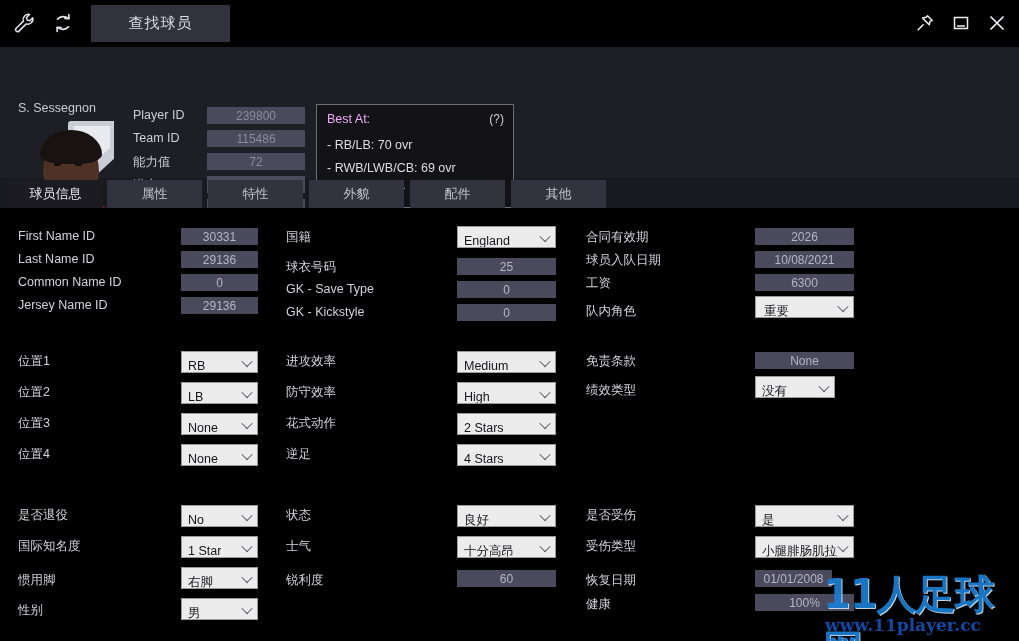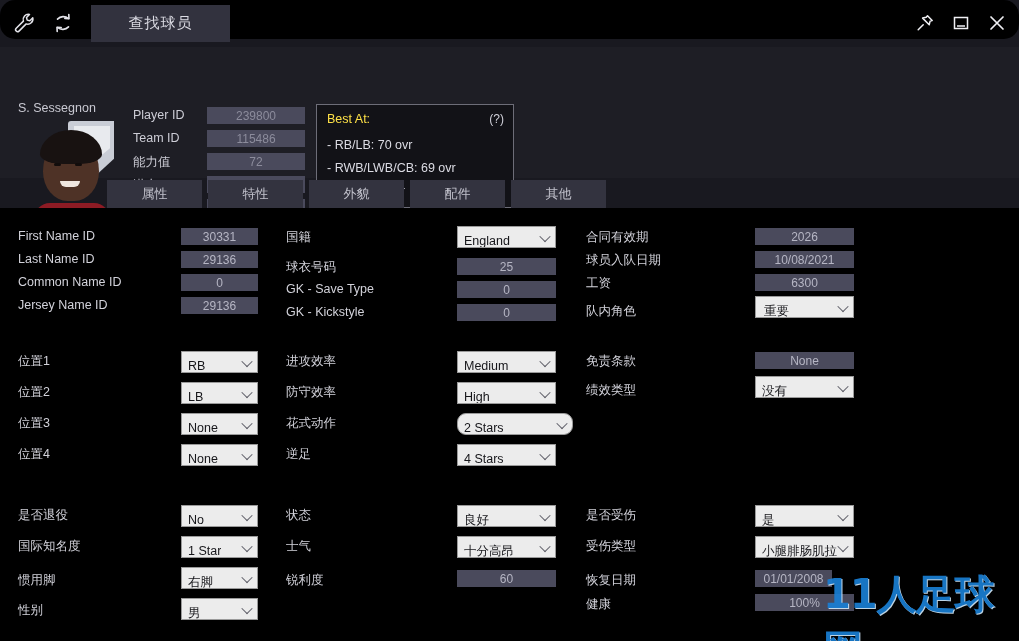--- a/index.html
+++ b/index.html
@@ -5,21 +5,21 @@
   html,body{margin:0;padding:0;}
   body{
     width:1019px;height:641px;overflow:hidden;
     background:#15151b;
     font-family:"Liberation Sans","DejaVu Sans",sans-serif;
     -webkit-font-smoothing:antialiased;
   }
   #app{position:relative;width:1019px;height:641px;background:#191920;}
 
   
-  .titlebar{position:absolute;left:0;top:0;width:1019px;height:39px;background:#000;border-radius:15px;}
+  .titlebar{position:absolute;left:0;top:0;width:1019px;height:47px;background:#000;}
   .tb-icon{position:absolute;top:8px;width:30px;height:30px;cursor:pointer;}
   .tb-icon svg{display:block;}
   .findbtn{
     position:absolute;left:91px;top:5px;width:139px;height:37px;
     background:#32323e;border:none;color:#dcdce4;font-size:15px;
     display:flex;align-items:center;justify-content:center;cursor:pointer;
     letter-spacing:1px;
   }
   .wctrls{position:absolute;right:8px;top:9px;display:flex;gap:8px;}
   .wctrl{width:28px;height:28px;display:flex;align-items:center;justify-content:center;cursor:pointer;}
@@ -61,21 +61,21 @@
     position:absolute;height:17px;background:#4a4a5c;
     display:flex;align-items:center;justify-content:center;
     font-size:12px;color:#b9b9c6;
   }
   .hfield-box.dim{color:#8c8c9c;}
 
   .bestat{
     position:absolute;left:316px;top:57px;width:196px;height:102px;
     border:1px solid #6d6d78;background:#121217;
   }
-  .bestat .ba-title{position:absolute;left:10px;top:7px;font-size:12.5px;color:#fde047;}
+  .bestat .ba-title{position:absolute;left:10px;top:7px;font-size:12.5px;color:#f0abfc;}
   .bestat .ba-q{position:absolute;right:9px;top:7px;font-size:12px;color:#cfcfd8;cursor:pointer;}
   .bestat .ba-row{position:absolute;left:10px;font-size:12.5px;color:#dcdce4;}
 
   .savebtn{
     position:absolute;left:524px;top:58px;width:130px;height:38px;
     background:#3a3a48;border:none;color:#d8d8e0;font-size:14px;
     display:flex;align-items:center;justify-content:center;cursor:pointer;
   }
 
   
@@ -203,20 +203,21 @@
       <div class="ba-title">Best At:</div>
       <div class="ba-q">(?)</div>
       <div class="ba-row" style="top:33px;">- RB/LB: 70 ovr</div>
       <div class="ba-row" style="top:56px;">- RWB/LWB/CB: 69 ovr</div>
       <div class="ba-row" style="top:79px;">- CDM: 66 ovr</div>
     </div>
 
   </div>
 
   <div class="tabs">
+    <div class="tab active" style="left:8px;width:95px;">球员信息</div>
     <div class="tab" style="left:107px;width:95px;">属性</div>
     <div class="tab" style="left:208px;width:95px;">特性</div>
     <div class="tab" style="left:309px;width:95px;">外貌</div>
     <div class="tab" style="left:410px;width:95px;">配件</div>
     <div class="tab" style="left:511px;width:95px;">其他</div>
   </div>
 
   <div class="formarea">
 
     <div class="lbl" style="left:18px;top:21px;">First Name ID</div>
@@ -291,36 +292,36 @@
       <span class="chev"></span>
     </div>
 
     <div class="lbl" style="left:286px;top:176px;">防守效率</div>
     <div class="sel" style="left:457px;top:174px;width:99px;">
       <span class="txt">High</span>
       <span class="chev"></span>
     </div>
 
     <div class="lbl" style="left:286px;top:207px;">花式动作</div>
-    <div class="sel" style="left:457px;top:205px;width:116px;border-radius:9px;">
+    <div class="sel" style="left:457px;top:205px;width:99px;">
       <span class="txt">2 Stars</span>
       <span class="chev"></span>
     </div>
 
     <div class="lbl" style="left:286px;top:238px;">逆足</div>
     <div class="sel" style="left:457px;top:236px;width:99px;">
       <span class="txt">4 Stars</span>
       <span class="chev"></span>
     </div>
 
     <div class="lbl" style="left:586px;top:145px;">免责条款</div>
     <div class="box" style="left:755px;top:144px;width:99px;">None</div>
 
     <div class="lbl" style="left:586px;top:174px;">绩效类型</div>
-    <div class="sel" style="left:755px;top:168px;width:99px;">
+    <div class="sel" style="left:755px;top:168px;width:80px;">
       <span class="txt">没有</span>
       <span class="chev"></span>
     </div>
 
     <div class="lbl" style="left:18px;top:299px;">是否退役</div>
     <div class="sel" style="left:181px;top:297px;width:77px;">
       <span class="txt">No</span>
       <span class="chev"></span>
     </div>
 
@@ -372,15 +373,16 @@
     <div class="lbl" style="left:586px;top:364px;">恢复日期</div>
     <div class="box" style="left:755px;top:362px;width:77px;">01/01/2008</div>
 
     <div class="lbl" style="left:586px;top:388px;">健康</div>
     <div class="box" style="left:755px;top:386px;width:99px;">100%</div>
 
   </div>
 
   <div class="wm">
     <div class="wm1">11人足球网</div>
+    <div class="wm2">www.11player.cc</div>
   </div>
 
 </div>
 
 </body></html>

